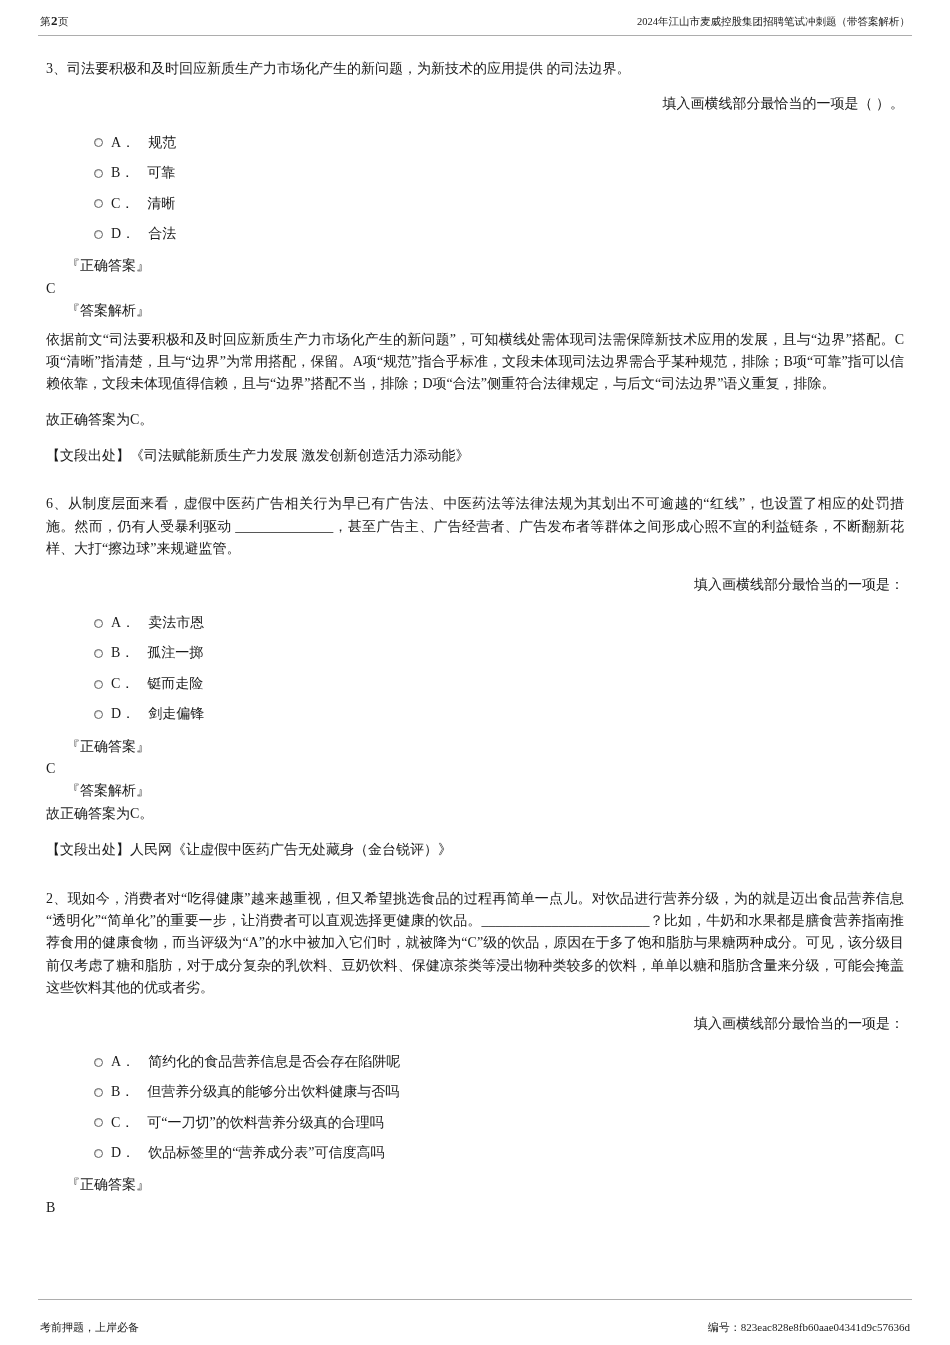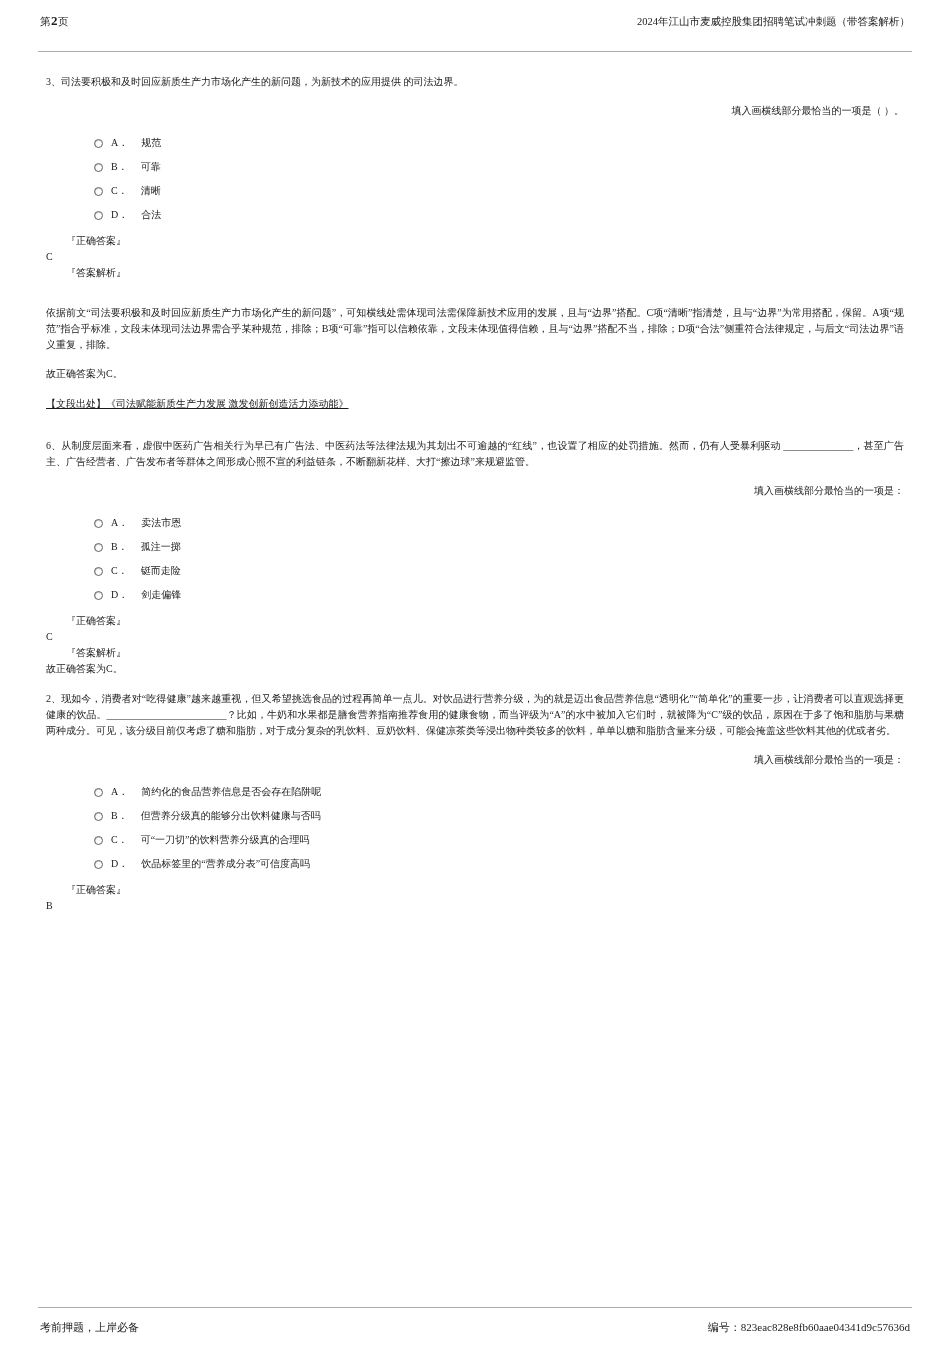--- a/index.html
+++ b/index.html
@@ -8,61 +8,61 @@
     width: 950px;
     height: 1345px;
     margin: 0 auto;
     position: relative;
     overflow: hidden;
     font-family: "Liberation Serif", "DejaVu Serif", serif;
     color: #1a1a1a;
   }
   .header {
     margin: 0 38px;
-    padding: 13px 2px 22px 2px;
+    padding: 13px 2px 6px 2px;
     border-bottom: 1px solid #adadad;
     display: flex;
     justify-content: space-between;
     align-items: flex-end;
     font-size: 10.5px;
     color: #222;
   }
   .header .page-num { letter-spacing: 0.5px; }
   .header .page-num b { font-size: 13px; font-weight: bold; }
   .header .doc-title { font-size: 10.5px; margin-left: 16px; }
   .content {
     margin: 0 46px;
     padding-top: 22px;
-    font-size: 10px;
+    font-size: 14px;
     line-height: 1.6;
   }
   .stem { text-align: justify; margin-bottom: 13px; }
   .prompt { margin-bottom: 12px; text-align: right; }
   .options { margin: 4px 0 6px 48px; }
   .option { display: flex; align-items: center; padding: 4px 0; cursor: default; }
   .radio {
     flex: 0 0 auto;
     width: 9px; height: 9px;
     border: 1px solid #636363;
     border-radius: 50%;
     background: #fdfdfd;
     box-shadow: inset 0.5px 0.5px 1px rgba(0,0,0,0.3);
     margin-right: 8px;
   }
   .opt-label { margin-right: 13px; }
   .ans-label { margin-left: 20px; }
   .ans-letter { font-family: "Liberation Serif", serif; }
-  .analysis { margin-top: 24px; margin-bottom: 13px; text-align: justify; }
+  .analysis { margin-top: 6px; margin-bottom: 13px; text-align: justify; }
   .conclusion { margin-bottom: 14px; }
-  .source { margin-bottom: 26px; text-decoration: underline; }
+  .source { margin-bottom: 26px; }
   .footer {
     position: absolute;
     left: 38px; right: 38px; bottom: 0;
     border-top: 1px solid #adadad;
-    padding: 12px 2px 10px 2px;
+    padding: 20px 2px 10px 2px;
     display: flex;
     justify-content: space-between;
     font-size: 11px;
     color: #1a1a1a;
     background: #ffffff;
   }
 </style>
 </head>
 <body>
 
@@ -128,20 +128,21 @@
       <div class="option">
         <span class="radio"></span>
         <span class="opt-label">D．</span>
         <span class="opt-text">剑走偏锋</span>
       </div>
     </div>
     <p class="ans-label">『正确答案』</p>
     <p class="ans-letter">C</p>
     <p class="ans-label">『答案解析』</p>
     <p class="conclusion">故正确答案为C。</p>
+    <p class="source">【文段出处】人民网《让虚假中医药广告无处藏身（金台锐评）》</p>
   </section>
 
   <section class="question">
     <p class="stem">2、现如今，消费者对“吃得健康”越来越重视，但又希望挑选食品的过程再简单一点儿。对饮品进行营养分级，为的就是迈出食品营养信息“透明化”“简单化”的重要一步，让消费者可以直观选择更健康的饮品。________________________？比如，牛奶和水果都是膳食营养指南推荐食用的健康食物，而当评级为“A”的水中被加入它们时，就被降为“C”级的饮品，原因在于多了饱和脂肪与果糖两种成分。可见，该分级目前仅考虑了糖和脂肪，对于成分复杂的乳饮料、豆奶饮料、保健凉茶类等浸出物种类较多的饮料，单单以糖和脂肪含量来分级，可能会掩盖这些饮料其他的优或者劣。</p>
     <p class="prompt">填入画横线部分最恰当的一项是：</p>
     <div class="options">
       <div class="option">
         <span class="radio"></span>
         <span class="opt-label">A．</span>
         <span class="opt-text">简约化的食品营养信息是否会存在陷阱呢</span>

